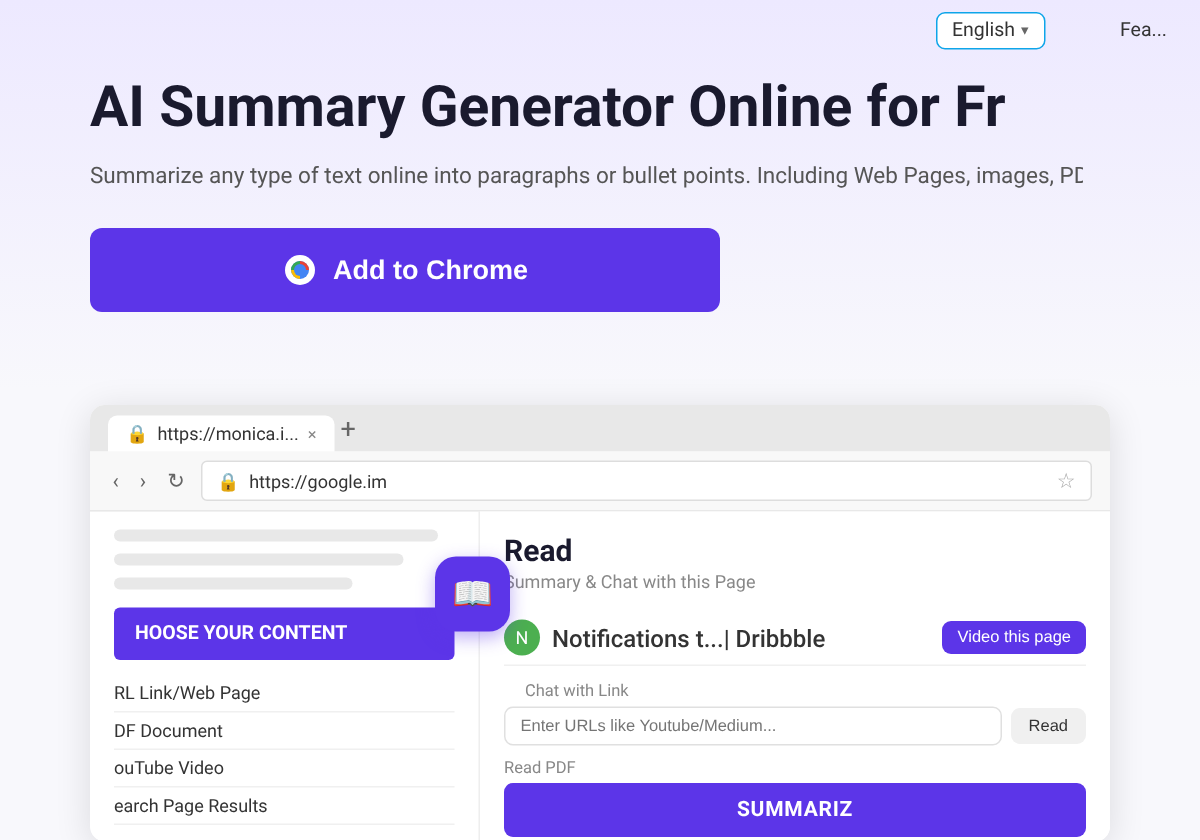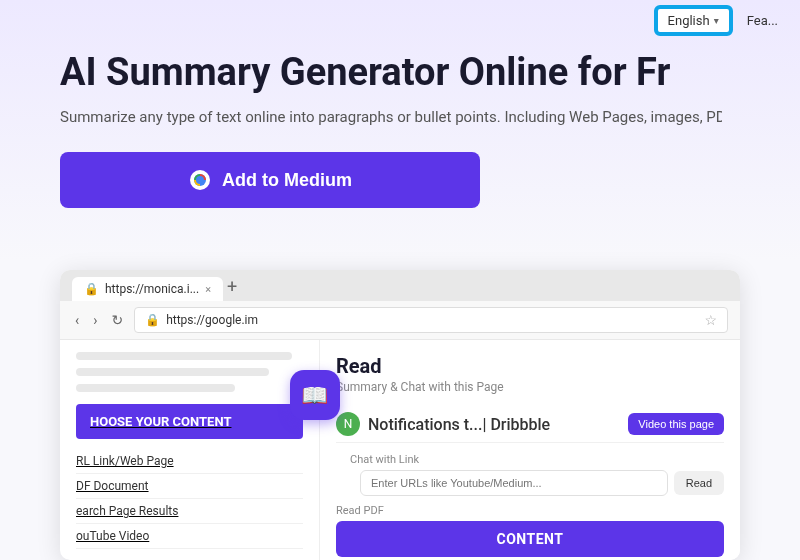--- a/index.html
+++ b/index.html
@@ -25,36 +25,37 @@
       padding-right: 16px;
       gap: 8px;
       background: transparent;
       z-index: 10;
     }
     .lang-selector {
       display: flex;
       align-items: center;
       gap: 4px;
       background: white;
-      border: 4px solid #0ea5e9;
+      border: 1px solid #0ea5e9;
       border-radius: 6px;
       padding: 4px 10px;
       font-size: 13px;
       color: #333;
       cursor: pointer;
     }
     .lang-selector .chevron {
       font-size: 10px;
       color: #666;
     }
     .features-link {
       font-size: 13px;
       color: #333;
       cursor: pointer;
       padding: 4px 6px;
+      margin-left: 36px;
     }
 
     
     .hero {
       position: absolute;
       top: 50px;
       left: 0;
       right: 18px;
       padding: 0 60px;
       z-index: 5;
@@ -177,21 +178,20 @@
       height: 220px;
       position: relative;
     }
 
     
     .left-panel {
       width: 260px;
       padding: 12px 16px;
       border-right: 1px solid #eee;
       position: relative;
-      text-decoration: underline;
     }
     .content-lines {
       margin-bottom: 12px;
     }
     .content-line {
       height: 8px;
       background: #e8e8e8;
       border-radius: 4px;
       margin-bottom: 8px;
     }
@@ -310,21 +310,20 @@
       gap: 6px;
       align-items: center;
     }
     .url-input {
       flex: 1;
       border: 1px solid #e0e0e0;
       border-radius: 6px;
       padding: 6px 10px;
       font-size: 11px;
       color: #aaa;
-      margin-left: 24px;
     }
     .read-btn-sm {
       background: #f0f0f0;
       color: #333;
       border: none;
       border-radius: 6px;
       padding: 6px 12px;
       font-size: 11px;
       cursor: pointer;
     }
@@ -382,21 +381,21 @@
     <span class="chrome-icon">
       <svg viewBox="0 0 24 24" width="24" height="24">
         <circle cx="12" cy="12" r="10" fill="white"></circle>
         <circle cx="12" cy="12" r="6" fill="#4285F4"></circle>
         <path d="M12 6 A6 6 0 0 1 18 12 L12 12 Z" fill="#EA4335"></path>
         <path d="M12 6 A6 6 0 0 0 6 12 L12 12 Z" fill="#34A853"></path>
         <path d="M6 12 A6 6 0 0 0 12 18 L12 12 Z" fill="#FBBC05"></path>
         <circle cx="12" cy="12" r="4" fill="#4285F4"></circle>
       </svg>
     </span>
-    <span>Add to Medium</span>
+    <span>Add to Chrome</span>
   </button>
 </section>
 
 <div class="browser-mockup">
 
   <div class="tab-bar">
     <div class="tab-item">
       <span>🔒</span>
       <span>https://monica.i...</span>
       <span class="tab-close">×</span>
@@ -424,22 +423,22 @@
         <div class="content-line short"></div>
       </div>
 
       <div class="choose-banner">
         <span>HOOSE YOUR CONTENT</span>
       </div>
 
       <ul class="menu-items">
         <li class="menu-item">RL Link/Web Page</li>
         <li class="menu-item">DF Document</li>
+        <li class="menu-item">ouTube Video</li>
         <li class="menu-item">earch Page Results</li>
-        <li class="menu-item">ouTube Video</li>
       </ul>
     </div>
 
     <div class="monica-btn">
       <span class="monica-icon">📖</span>
     </div>
 
     <div class="right-panel">
       <div class="panel-title">Read</div>
       <div class="panel-subtitle">Summary &amp; Chat with this Page</div>
@@ -454,16 +453,16 @@
         </div>
       </div>
 
       <div class="chat-section-label">Chat with Link</div>
       <div class="url-input-row">
         <input class="url-input" type="text" placeholder="Enter URLs like Youtube/Medium..." style="">
         <button class="read-btn-sm">Read</button>
       </div>
 
       <div class="read-pdf-label">Read PDF</div>
-      <div class="summarize-bar">CONTENT</div>
+      <div class="summarize-bar">SUMMARIZ</div>
     </div>
   </div>
 </div>
 
 </body></html>

